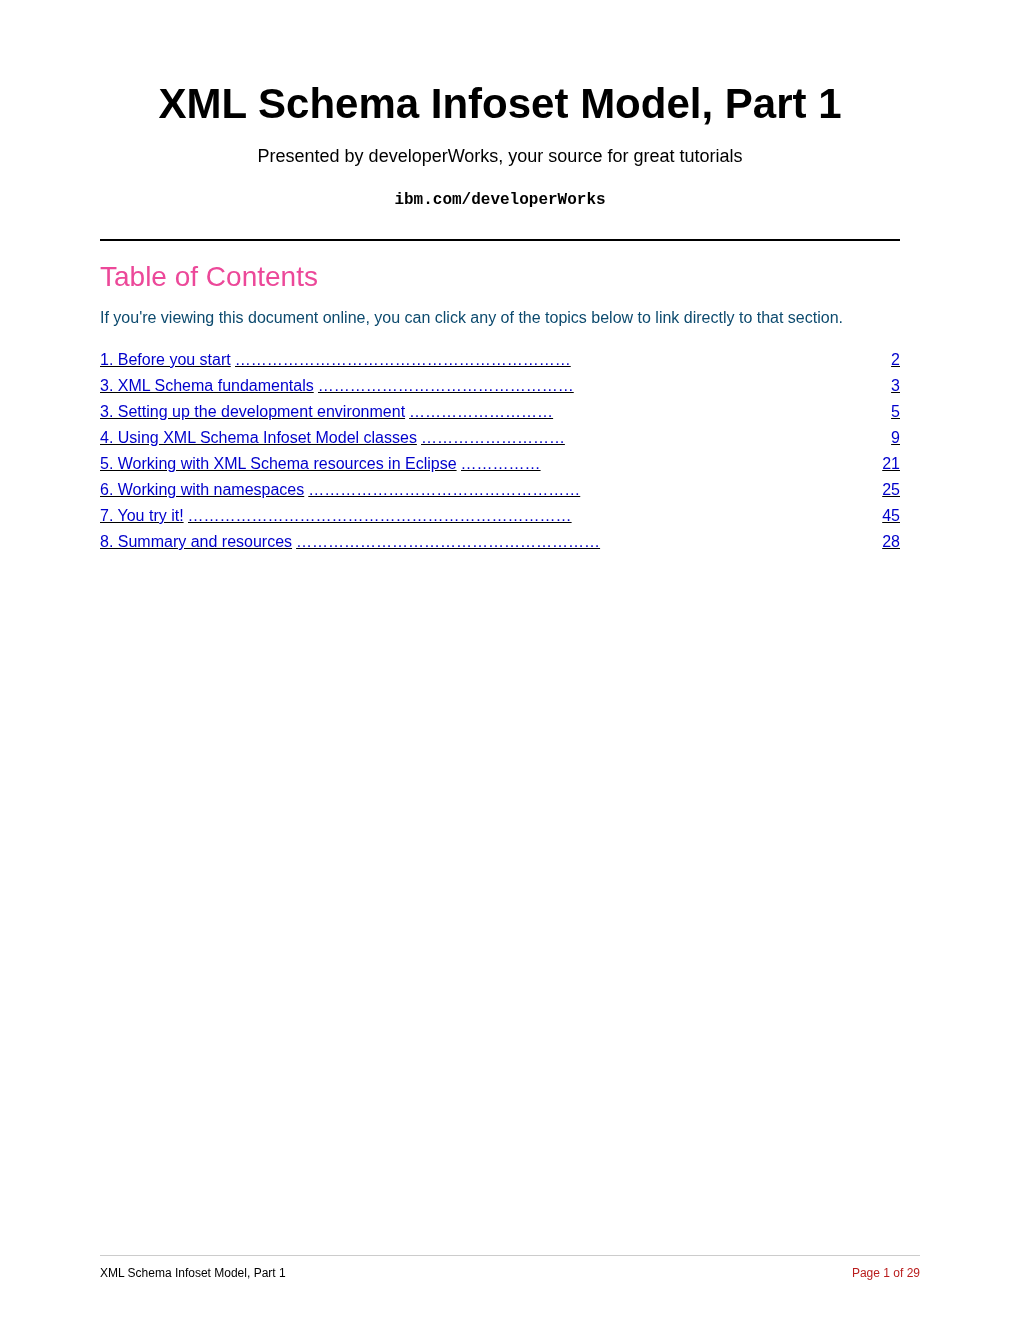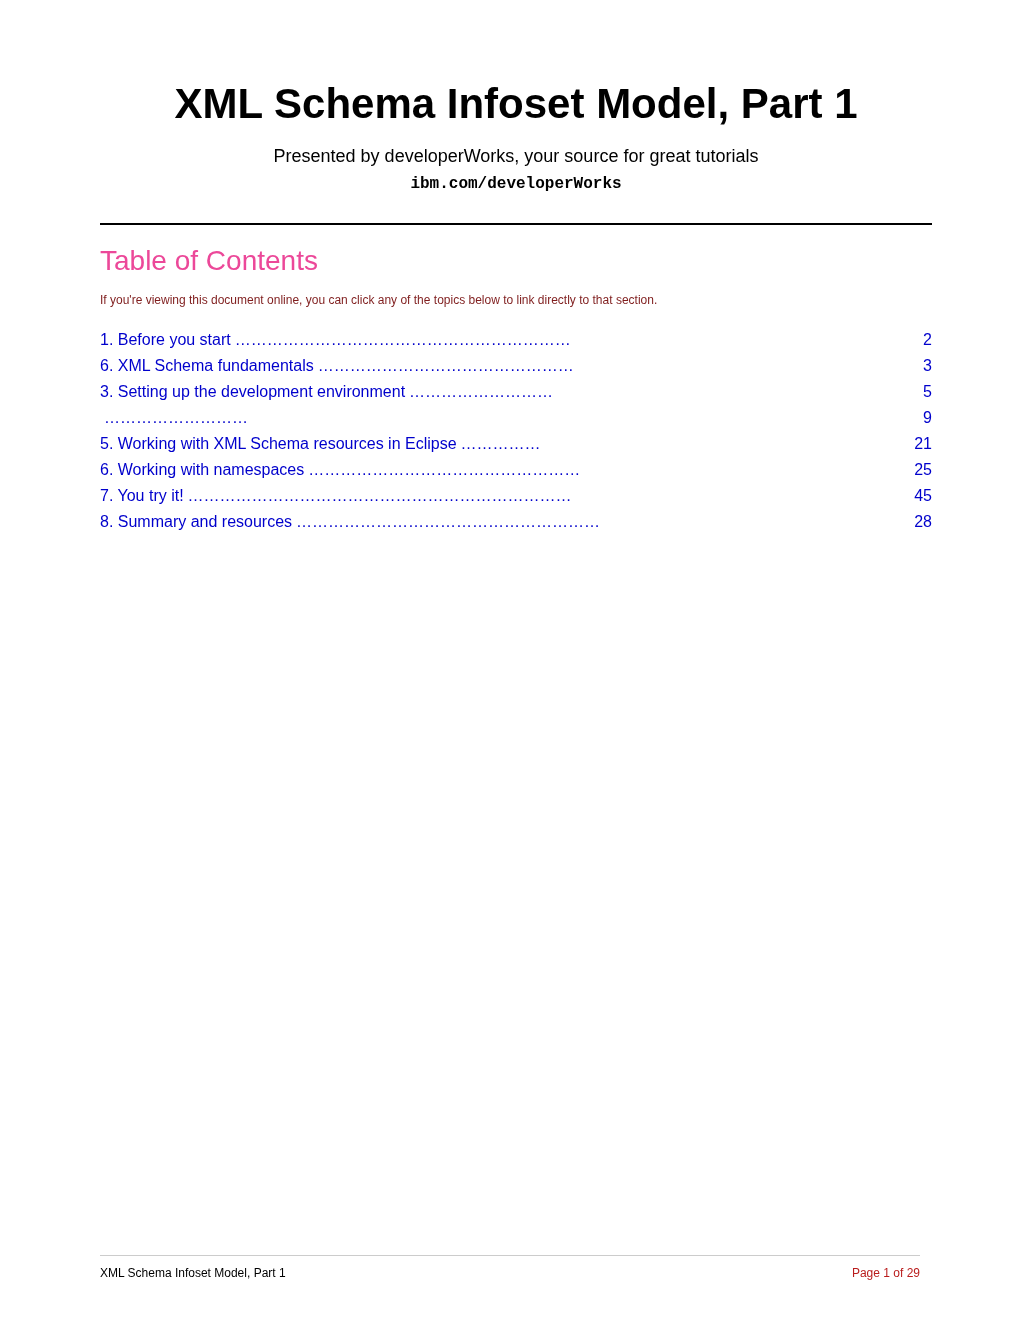--- a/index.html
+++ b/index.html
@@ -13,41 +13,41 @@
       font-family: Arial, Helvetica, sans-serif;
       width: 1020px;
       min-height: 1320px;
       position: relative;
     }
 
     .page {
       width: 1020px;
       min-height: 1320px;
       background: #fff;
-      padding: 80px 88px 60px 100px;
+      padding: 80px 120px 60px 100px;
       position: relative;
     }
 
     .title-section {
       text-align: center;
       margin-bottom: 20px;
     }
 
     .main-title {
       font-size: 42px;
       font-weight: bold;
       color: #000;
       margin-bottom: 18px;
       font-family: Arial, Helvetica, sans-serif;
     }
 
     .subtitle {
       font-size: 18px;
       color: #000;
-      margin-bottom: 8px;
+      margin-bottom: 24px;
     }
 
     .ibm-link {
       font-size: 16px;
       font-weight: bold;
       color: #000;
       font-family: Liberation Mono, monospace;
       margin-bottom: 30px;
       display: block;
     }
@@ -59,29 +59,30 @@
     }
 
     .toc-title {
       font-size: 28px;
       font-weight: normal;
       color: #ec4899;
       margin-bottom: 16px;
     }
 
     .toc-description {
-      font-size: 12px;
-      color: #7f1d1d;
+      font-size: 16px;
+      color: #0c4a6e;
       margin-bottom: 24px;
     }
 
     .toc-row {
       display: flex;
       align-items: center;
       margin-bottom: 8px;
+      text-decoration: underline;
     }
 
     .toc-link {
       color: #0000cc;
       text-decoration: none;
       font-size: 16px;
       white-space: nowrap;
     }
 
     .toc-dots {
@@ -139,30 +140,31 @@
     <p class="toc-description">If you're viewing this document online, you can click any of the topics below to link directly to that section.</p>
 
     <div class="toc-list">
 
     <div class="toc-row">
           <a class="toc-link" href="#">1. Before you start</a>
           <span class="toc-dots">………………………………………………………</span>
           <span class="toc-page">2</span>
         </div>
         <div class="toc-row">
-          <a class="toc-link" href="#">6. XML Schema fundamentals</a>
+          <a class="toc-link" href="#">3. XML Schema fundamentals</a>
           <span class="toc-dots">…………………………………………</span>
           <span class="toc-page">3</span>
         </div>
         <div class="toc-row">
           <a class="toc-link" href="#">3. Setting up the development environment</a>
           <span class="toc-dots">………………………</span>
           <span class="toc-page">5</span>
         </div>
         <div class="toc-row">
+          <a class="toc-link" href="#">4. Using XML Schema Infoset Model classes</a>
           <span class="toc-dots">………………………</span>
           <span class="toc-page">9</span>
         </div>
         <div class="toc-row">
           <a class="toc-link" href="#">5. Working with XML Schema resources in Eclipse</a>
           <span class="toc-dots">……………</span>
           <span class="toc-page">21</span>
         </div>
         <div class="toc-row">
           <a class="toc-link" href="#">6. Working with namespaces</a>

